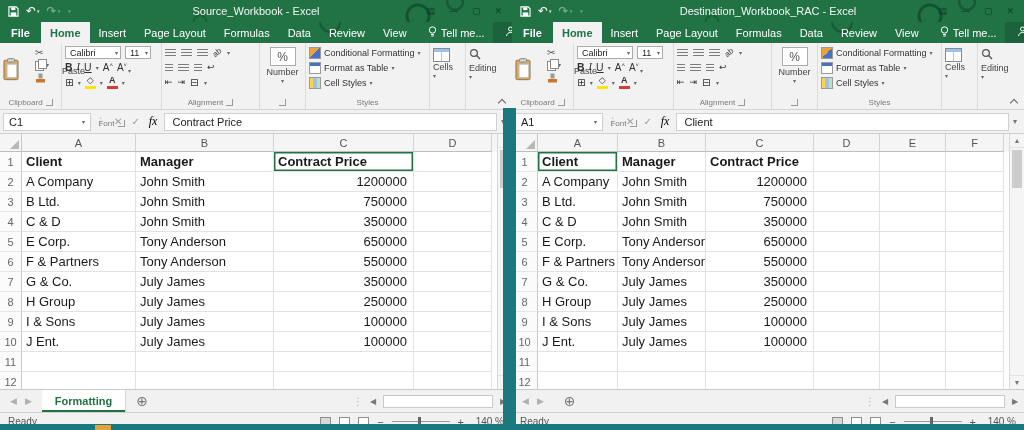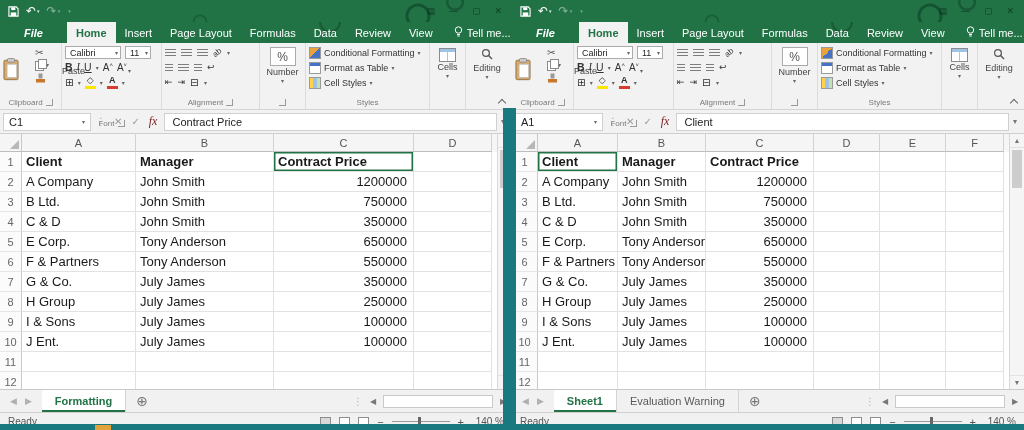--- a/index.html
+++ b/index.html
@@ -25,21 +25,21 @@
   .qat-btn.dim .dd{color:rgba(255,255,255,.4);}
   .title-text{position:absolute;left:0;right:0;text-align:center;font-size:11px;color:#f2f6f3;pointer-events:none;}
   .win-controls{margin-left:auto;display:flex;align-items:center;gap:14px;padding-right:10px;z-index:2;}
   .win-controls span{font-size:9px;color:rgba(8,46,27,.75);line-height:1;}
 
   
   .tabstrip{height:21px;background:#217346;display:flex;align-items:stretch;color:#fff;flex:0 0 auto;position:relative;overflow:hidden;
     background-image:radial-gradient(circle at 330px 0px, transparent 8px, rgba(10,58,33,.4) 9px, rgba(10,58,33,.4) 10.5px, transparent 11.5px);}
   .tabs-holder{display:flex;align-items:stretch;}
   .rtab{font-size:11px;padding:0 9px;display:flex;align-items:center;white-space:nowrap;cursor:default;color:#fff;}
-  .rtab.file{padding:0 24px;font-weight:bold;font-style:italic;}
+  .rtab.file{padding:0 11px;font-weight:bold;}
   .rtab.active{background:#f2f2f2;color:#217346;font-weight:bold;}
   .tellme{display:flex;align-items:center;gap:4px;font-size:11px;padding:0 8px;margin-left:4px;white-space:nowrap;}
   .share{margin-left:auto;display:flex;align-items:center;gap:5px;font-size:11px;padding:0 12px;background:rgba(0,0,0,.14);white-space:nowrap;}
 
   
   .ribbon{height:66px;background:#f2f2f2;border-bottom:1px solid #d4d4d4;display:flex;position:relative;flex:0 0 auto;}
   .group{display:flex;flex-direction:column;border-right:1px solid #dcdcdc;padding:2px 3px 0 3px;box-sizing:border-box;flex:0 0 auto;}
   .group-body{flex:1;display:flex;}
   .group-label{height:13px;font-size:8px;color:#7a7a7a;display:flex;align-items:center;justify-content:center;gap:3px;white-space:nowrap;}
   .launcher{display:inline-block;width:6px;height:6px;border-right:1px solid #9a9a9a;border-bottom:1px solid #9a9a9a;position:relative;}
@@ -74,35 +74,35 @@
   .stackic .top{font-size:9px;color:#333;font-weight:bold;}
   .lines{display:inline-block;width:11px;height:8px;background:linear-gradient(to bottom,#7d7d7d 1.2px,transparent 1.2px);background-size:100% 3px;background-repeat:repeat-y;}
   .lines.short{width:8px;}
   .arow{display:flex;align-items:center;height:15px;gap:5px;}
   .numbtn{width:24px;height:17px;border:1px solid #ababab;background:#fff;display:flex;align-items:center;justify-content:center;font-size:12px;color:#555;margin:2px auto 0;}
   .numlbl{font-size:9px;color:#444;text-align:center;margin-top:1px;}
   .style-row{display:flex;align-items:center;gap:3px;height:15px;font-size:9px;color:#333;white-space:nowrap;overflow:hidden;}
   .cfi{flex:0 0 auto;width:10px;height:10px;border:1px solid #9a9a9a;background:linear-gradient(135deg,#e8a33d 0 50%,#4472c4 50% 100%);}
   .fti{flex:0 0 auto;width:10px;height:10px;border:1px solid #9a9a9a;background:linear-gradient(#4472c4 3px,#fff 3px);}
   .csi{flex:0 0 auto;width:10px;height:10px;border:1px solid #9a9a9a;background:linear-gradient(90deg,#ffd34d 0 33%,#9dc3e6 33% 66%,#c6e0b4 66%);}
-  .collapsedg{display:flex;flex-direction:column;align-items:center;justify-content:flex-start;font-size:9px;color:#444;padding-top:3px;}
+  .collapsedg{display:flex;flex-direction:column;align-items:flex-start;justify-content:flex-start;font-size:9px;color:#444;padding-top:3px;}
   .cellsicon{width:15px;height:12px;border:1px solid #8a8a8a;background:linear-gradient(#9dc3e6 3px,#fff 3px);position:relative;}
   .cellsicon::after{content:'';position:absolute;left:7px;top:0;bottom:0;width:1px;background:#c0c0c0;}
   .collapse{position:absolute;right:6px;bottom:4px;width:9px;height:8px;}
   .collapse::before{content:'';display:block;width:5px;height:5px;border-top:1.5px solid #666;border-left:1.5px solid #666;transform:rotate(45deg);margin:3px auto 0;}
 
   
   .formula-bar{height:24px;background:#f2f2f2;border-bottom:1px solid #cfcfcf;display:flex;align-items:center;padding:2px 3px;gap:0;flex:0 0 auto;box-sizing:border-box;}
   .name-box{width:88px;height:18px;background:#fff;border:1px solid #d0d0d0;display:flex;align-items:center;font-size:11px;color:#222;padding:0 5px;box-sizing:border-box;}
   .name-box .dd7{margin-left:auto;}
   .fb-dots{font-size:10px;color:#aaa;padding:0 5px;}
   .fb-btns{display:flex;align-items:center;gap:9px;padding:0 7px 0 3px;}
   .fb-x{font-size:10px;color:#9a9a9a;}
   .fb-ck{font-size:10px;color:#9a9a9a;}
-  .fb-fx{font-family:"Liberation Serif",serif;font-style:italic;font-size:12px;color:#7f1d1d;}
+  .fb-fx{font-family:"Liberation Serif",serif;font-style:italic;font-size:12px;color:#000000;}
   .fb-input{flex:1;height:18px;background:#fff;border:1px solid #d0d0d0;display:flex;align-items:center;font-size:11px;color:#222;padding:0 7px;box-sizing:border-box;}
   .fb-chev{font-size:8px;color:#777;padding:0 4px;}
 
   
   .grid-wrap{position:relative;flex:1 1 auto;display:flex;background:#fff;overflow:hidden;}
   .grid{flex:1;overflow:hidden;}
   .hdr-row{display:flex;height:18px;background:#f5f5f5;}
   .corner{position:relative;border-right:1px solid #c9c9c9;border-bottom:1px solid #bdbdbd;background:#f5f5f5;box-sizing:border-box;flex:0 0 auto;}
   .corner::after{content:'';position:absolute;right:2px;bottom:2px;width:0;height:0;border-left:9px solid transparent;border-bottom:9px solid #b8b8b8;}
   .colhdrs{display:flex;flex:1;}
@@ -162,20 +162,21 @@
               <rect x="3" y="7" width="6" height="4" fill="#fff"></rect>
               <rect x="3.5" y="1.5" width="4.5" height="3" fill="#fff"></rect>
             </svg>
         </span>
         <span class="qat-btn">↶<i class="dd">▾</i></span>
         <span class="qat-btn dim">↷<i class="dd">▾</i></span>
         <span class="qat-btn dim">
             <i class="dd">▾</i>
           </span>
       </div>
+      <div class="title-text">Source_Workbook - Excel</div>
       <div class="win-controls">
         <span>▤</span>
         <span>—</span>
         <span>▢</span>
         <span>✕</span>
       </div>
     </div>
 
     <div class="tabstrip">
       <div class="tabs-holder">
@@ -539,20 +540,21 @@
               <rect x="3" y="7" width="6" height="4" fill="#fff"></rect>
               <rect x="3.5" y="1.5" width="4.5" height="3" fill="#fff"></rect>
             </svg>
         </span>
         <span class="qat-btn">↶<i class="dd">▾</i></span>
         <span class="qat-btn dim">↷<i class="dd">▾</i></span>
         <span class="qat-btn dim">
             <i class="dd">▾</i>
           </span>
       </div>
+      <div class="title-text">Destination_Workbook_RAC - Excel</div>
       <div class="win-controls">
         <span>▤</span>
         <span>—</span>
         <span>▢</span>
         <span>✕</span>
       </div>
     </div>
 
     <div class="tabstrip">
       <div class="tabs-holder">
@@ -896,24 +898,20 @@
         <span class="vs-fill"></span>
         <span class="vs-arrow bot">▼</span>
       </div>
     </div>
 
     <div class="sheetbar">
       <span class="navarrows">
         <span>◀</span>
         <span>▶</span>
       </span>
-      <div class="stabs">
-          <div class="stab active">Sheet1</div>
-          <div class="stab">Evaluation Warning</div>
-        </div>
       <span class="newsheet">⊕</span>
       <div class="hscroll">
         <span class="hs-dots">⋮</span>
         <span class="hs-arrow">◀</span>
         <span class="hs-track"></span>
         <span class="hs-arrow">▶</span>
       </div>
     </div>
 
     <div class="statusbar">

